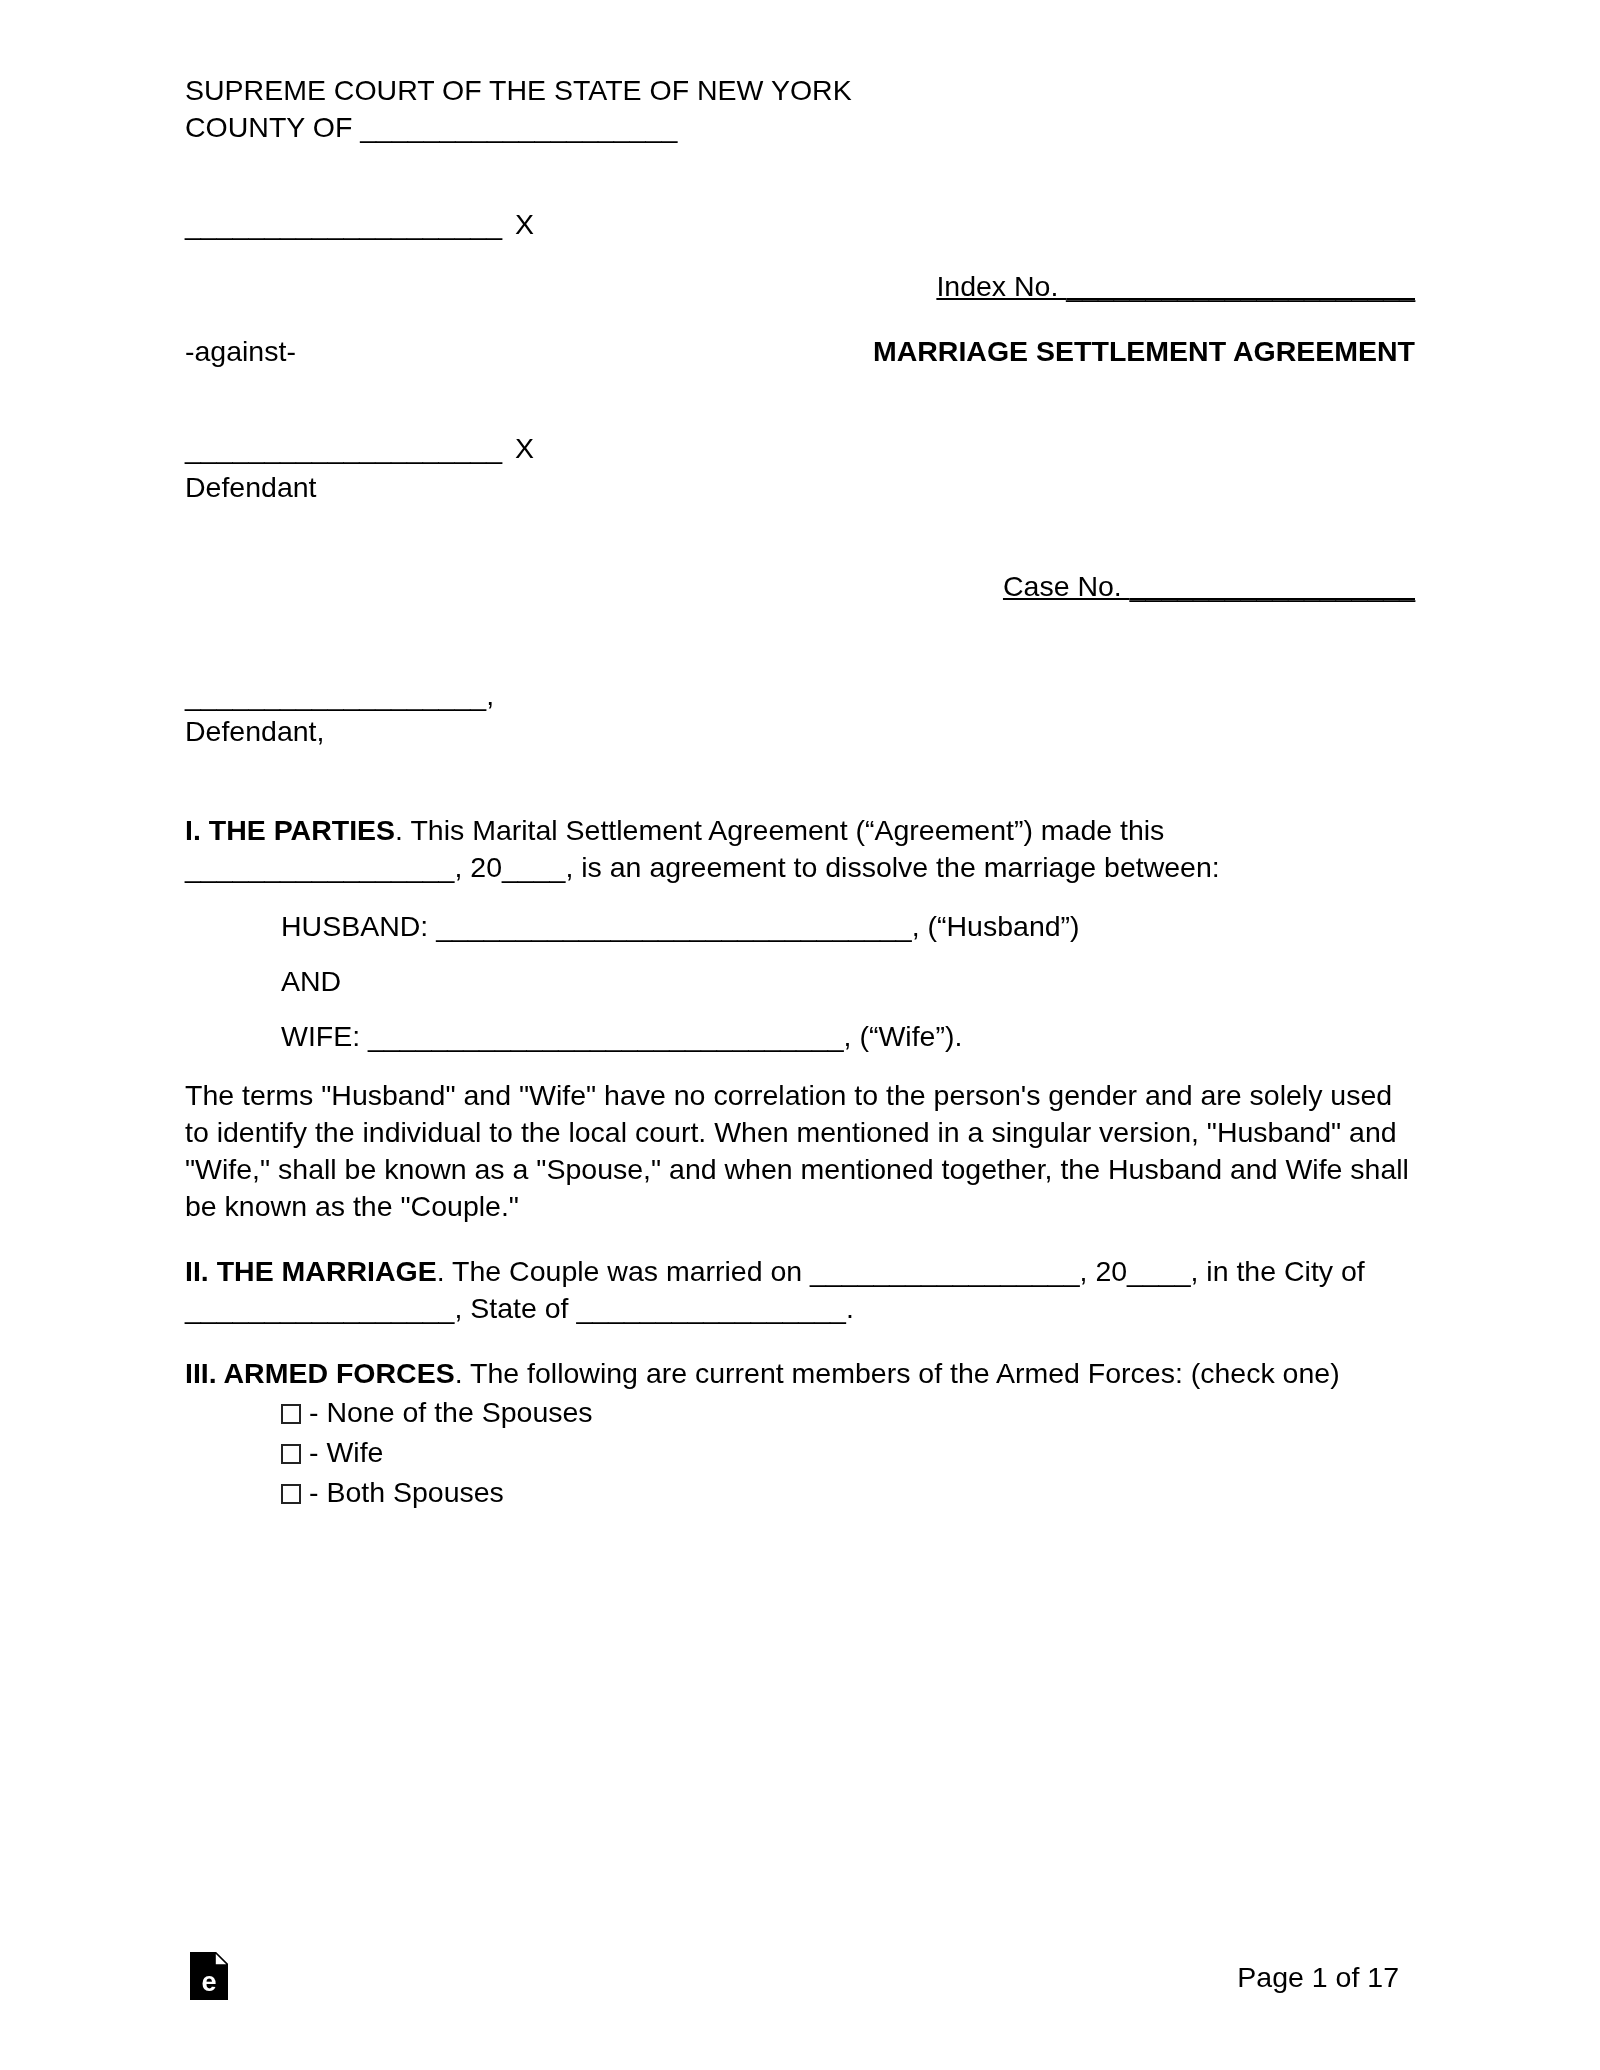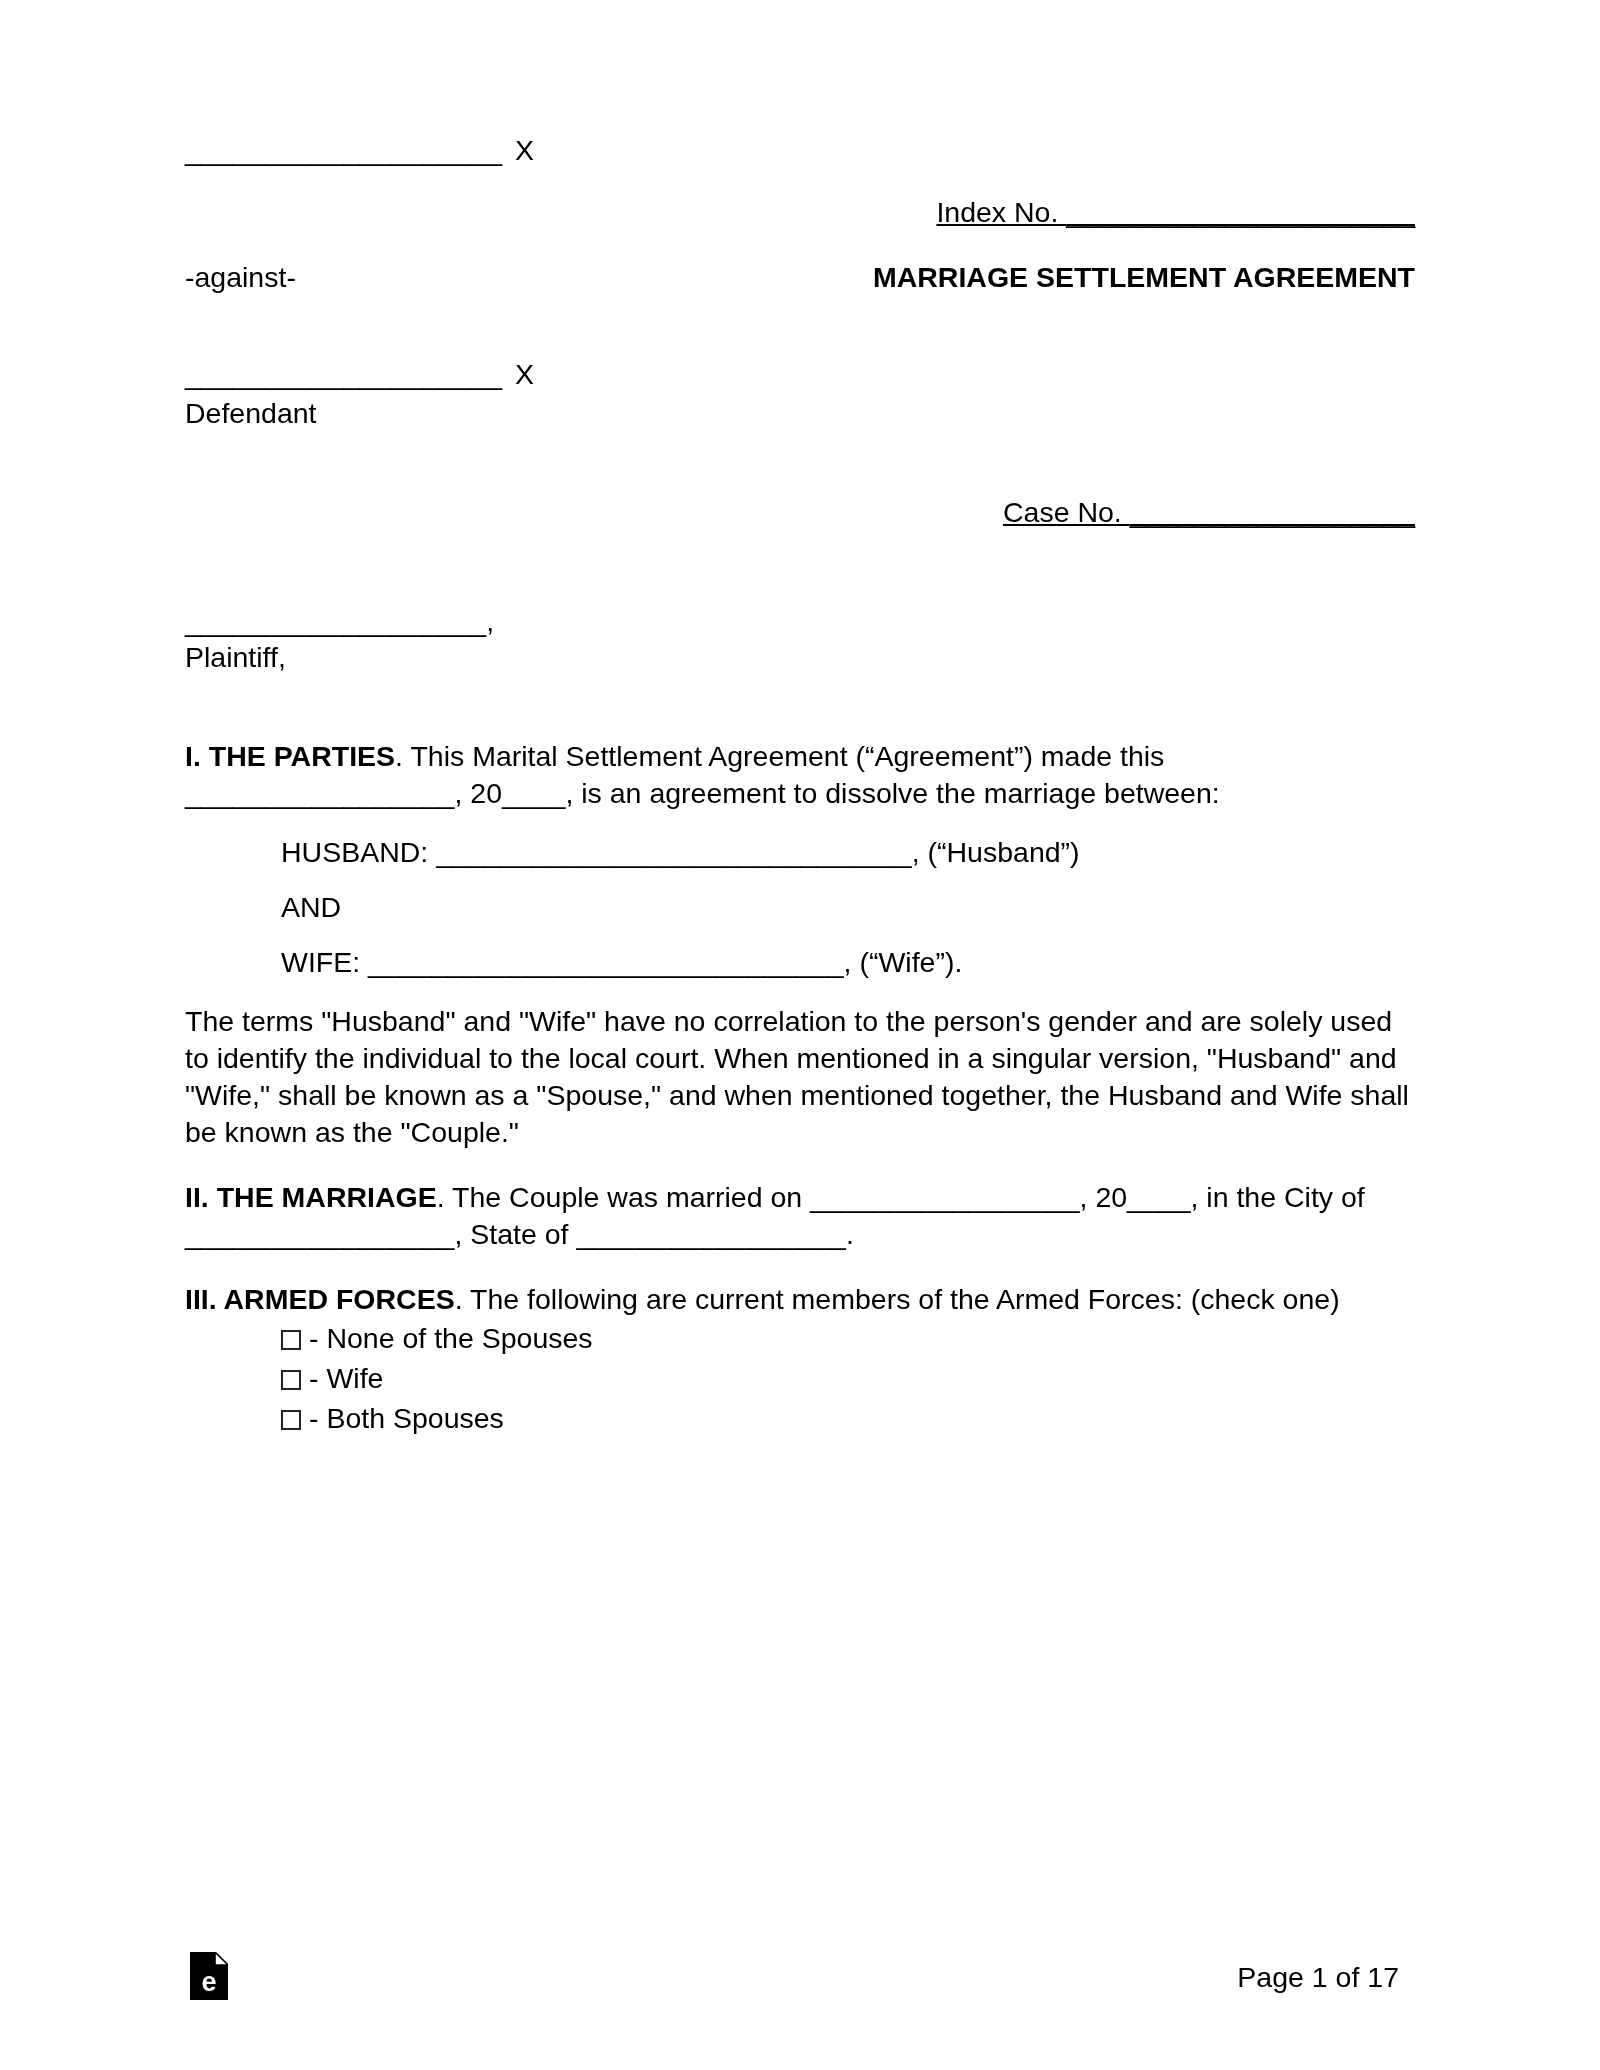--- a/index.html
+++ b/index.html
@@ -123,20 +123,24 @@
     line-height: 34px;
   }
 </style>
 </head>
 <body>
 
 <div class="page">
 
   <div class="content">
 
+    <div class="caption-head">
+      <div>SUPREME COURT OF THE STATE OF NEW YORK</div>
+      <div><span>COUNTY OF </span><span>____________________</span></div>
+    </div>
 
     <div class="spacer-lg"></div>
 
     <div class="party-block">
       <div style="position:relative;height:40px;">
         <span class="line">____________________</span>
         <span class="x-mark" style="left:330px;top:2px;">X</span>
       </div>
     </div>
 
@@ -165,21 +169,21 @@
     <div style="height:64px;"></div>
 
     <div class="right-col">
       <span>Case No. </span><span>__________________</span>
     </div>
 
     <div style="height:72px;"></div>
 
     <div class="party-block">
       <div class="line">___________________,</div>
-      <div class="role-label">Plaintiff,</div>
+      <div class="role-label">Defendant,</div>
     </div>
 
     <div style="height:32px;"></div>
 
 
     <div style="height:32px;"></div>
 
     <div class="para">
       <span class="bold">I. THE PARTIES</span><span>. This Marital Settlement Agreement (“Agreement”) made this </span><span>_________________</span><span>, 20</span><span>____</span><span>, is an agreement to dissolve the marriage between:</span>
     </div>

